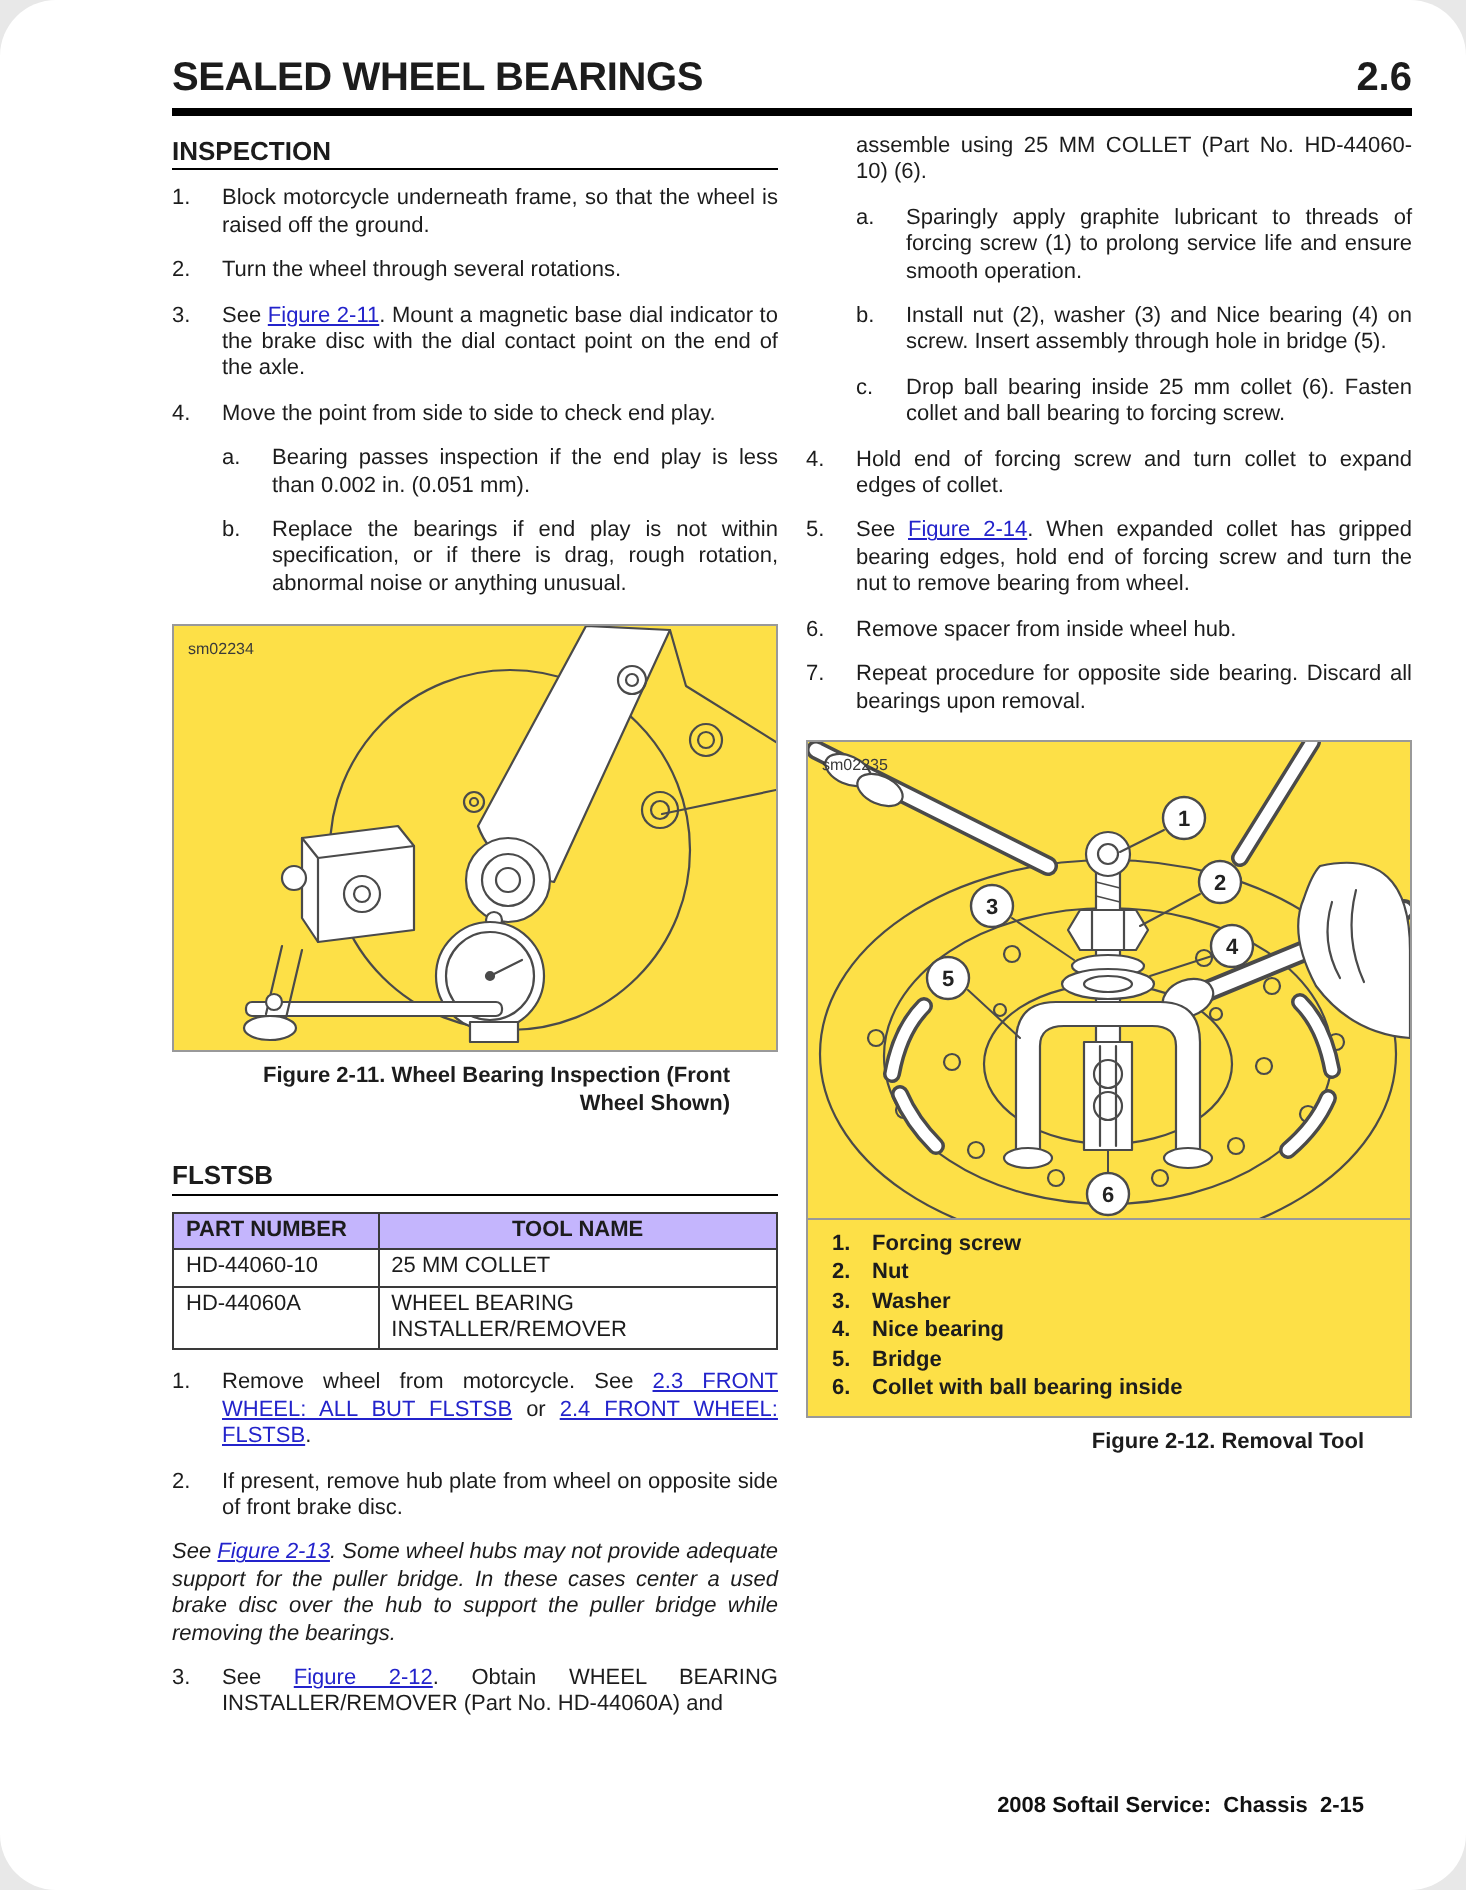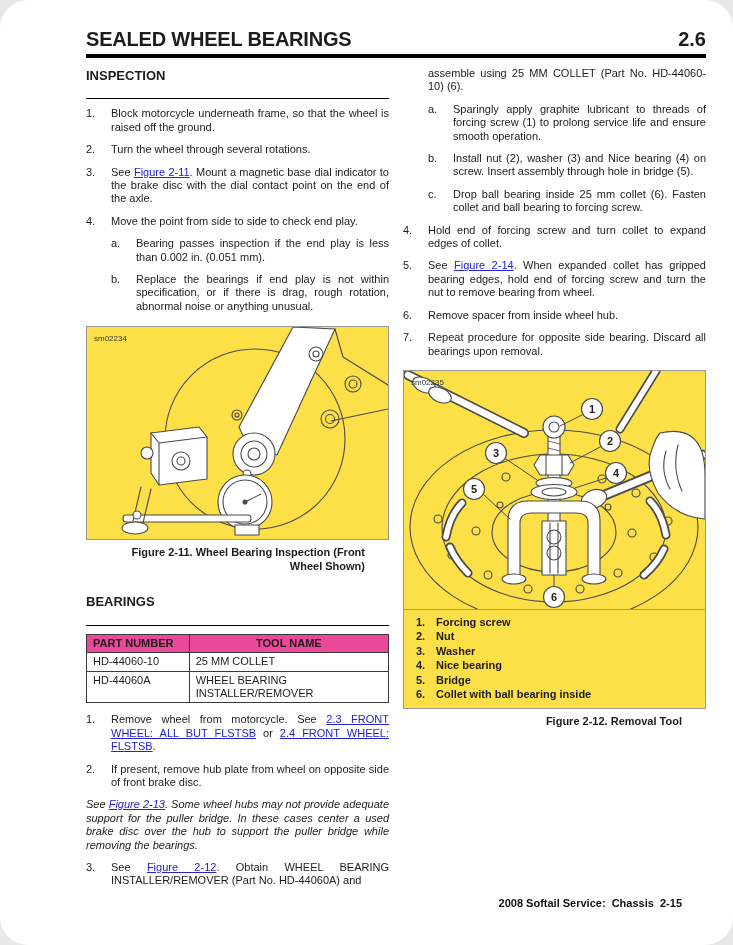--- a/index.html
+++ b/index.html
@@ -16,40 +16,40 @@
   .masthead h1 { margin:0; font-size:20px; font-weight:bold; letter-spacing:-0.2px; }
   .masthead .secnum { font-size:20px; font-weight:bold; }
   .rule-thick { height:4px; background:#000; margin:3px 0 9px 0; }
 
   
   .columns { display:flex; gap:14px; }
   .col { width:303px; font-size:11px; line-height:13.4px; }
 
   h2.sec-head {
     margin:2px 0 8px 0; font-size:13px; font-weight:bold;
-    border-bottom:1.6px solid #000; padding-bottom:16px;
+    border-bottom:1.6px solid #000; padding-bottom:2px;
   }
 
   
   .li { display:flex; margin-bottom:9px; }
   .li-num { flex:none; width:25px; }
   .li-text { flex:1; text-align:justify; }
   .sub { margin-left:25px; }
   .cont-para { margin-left:25px; text-align:justify; margin-bottom:9px; }
 
   a.xlink { color:#2323cb; text-decoration:underline; cursor:pointer; }
 
   
   .note-head { text-align:center; font-style:italic; margin:3px 0 1px 0; }
   .note-body { font-style:italic; text-align:justify; margin-bottom:9px; }
 
   
   table.tools { width:100%; border-collapse:collapse; margin:0 0 10px 0; font-size:11px; }
   table.tools th, table.tools td { border:1px solid #3a3a3a; padding:2px 6px; vertical-align:top; }
-  table.tools th { background:#ec4899; font-weight:bold; }
+  table.tools th { background:#c4b5fd; font-weight:bold; }
   th.th-part { text-align:left; }
   th.th-tool { text-align:center; }
 
   
   .fig-frame { border:1px solid #999; position:relative; background:#fde047; }
   .sm-label { position:absolute; top:5px; left:7px; font-size:8px; color:#3a3a3a; }
   .fig-caption { font-weight:bold; text-align:right; font-size:11px; line-height:13.5px; margin:6px 24px 0 24px; }
   .fig1 { margin-top:13px; margin-bottom:22px; }
   .fig2 { margin-top:12px; }
   svg.art { display:block; }
@@ -155,21 +155,21 @@
                   <circle cx="94" cy="134" r="9"></circle>
                     <circle cx="94" cy="134" r="4"></circle>
                   <circle cx="60" cy="126" r="6" fill="#fff"></circle>
                 </g>
               </g>
             </svg>
           </div>
           <div class="fig-caption">Figure 2-11. Wheel Bearing Inspection (Front Wheel Shown)</div>
         </div>
 
-        <h2 class="sec-head">BEARINGS</h2>
+        <h2 class="sec-head">FLSTSB</h2>
 
         <table class="tools">
           <colgroup>
               <col style="width:34%">
               <col style="width:66%">
             </colgroup>
           <thead>
             <tr>
               <th class="th-part">PART NUMBER</th>
               <th class="th-tool">TOOL NAME</th>

